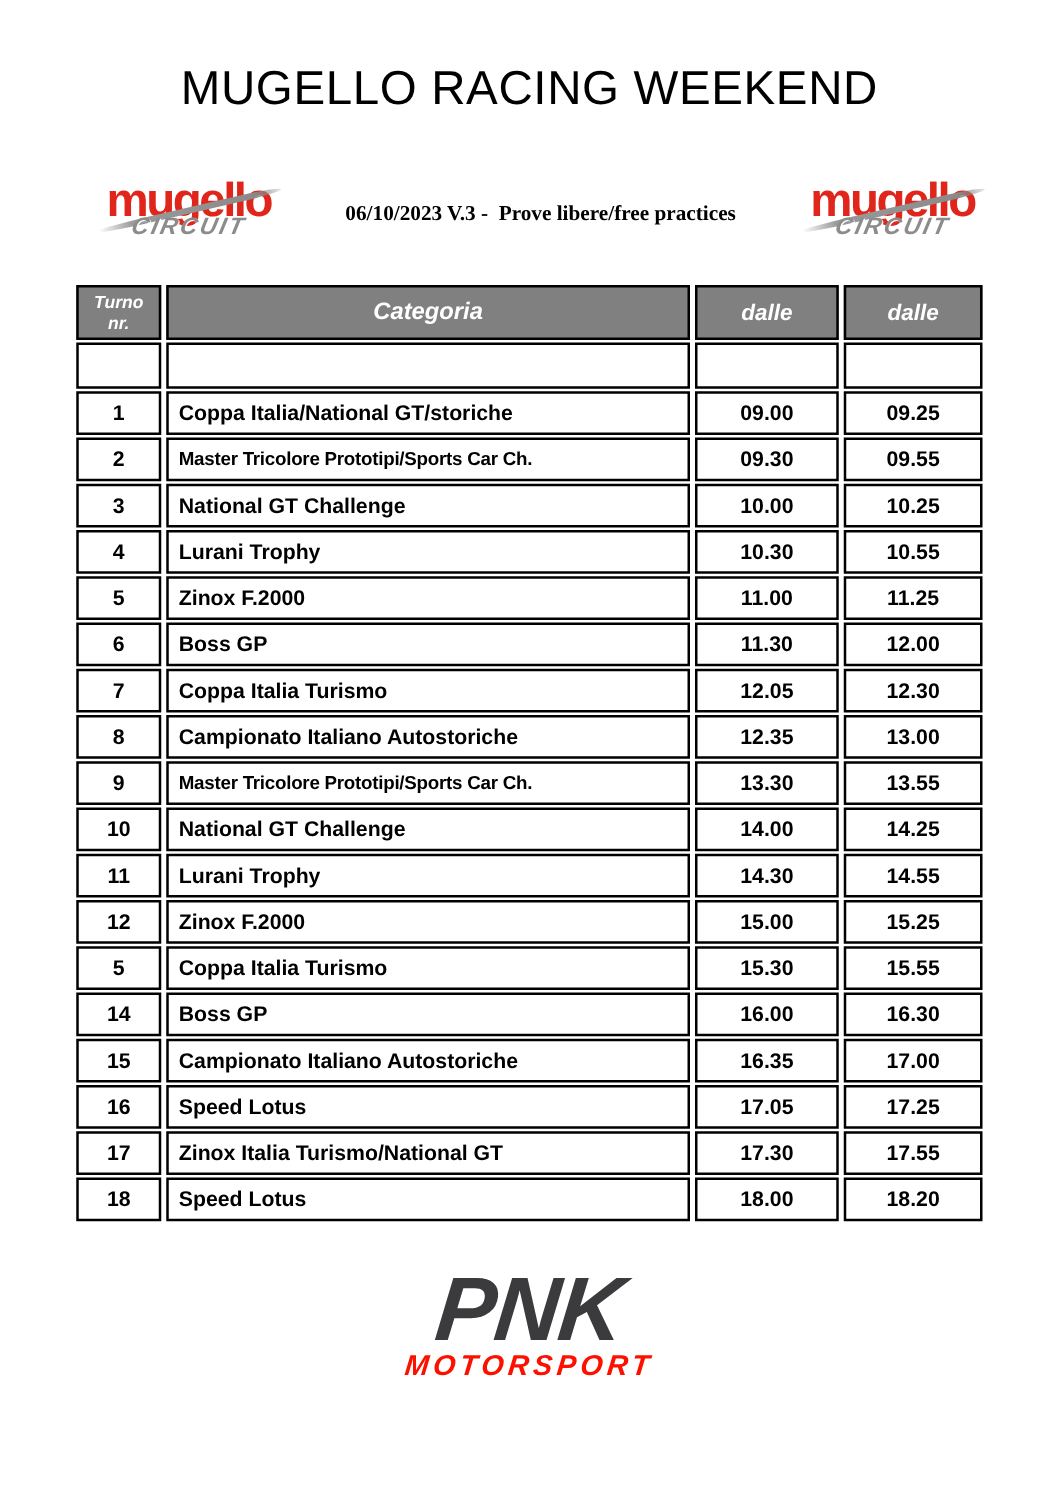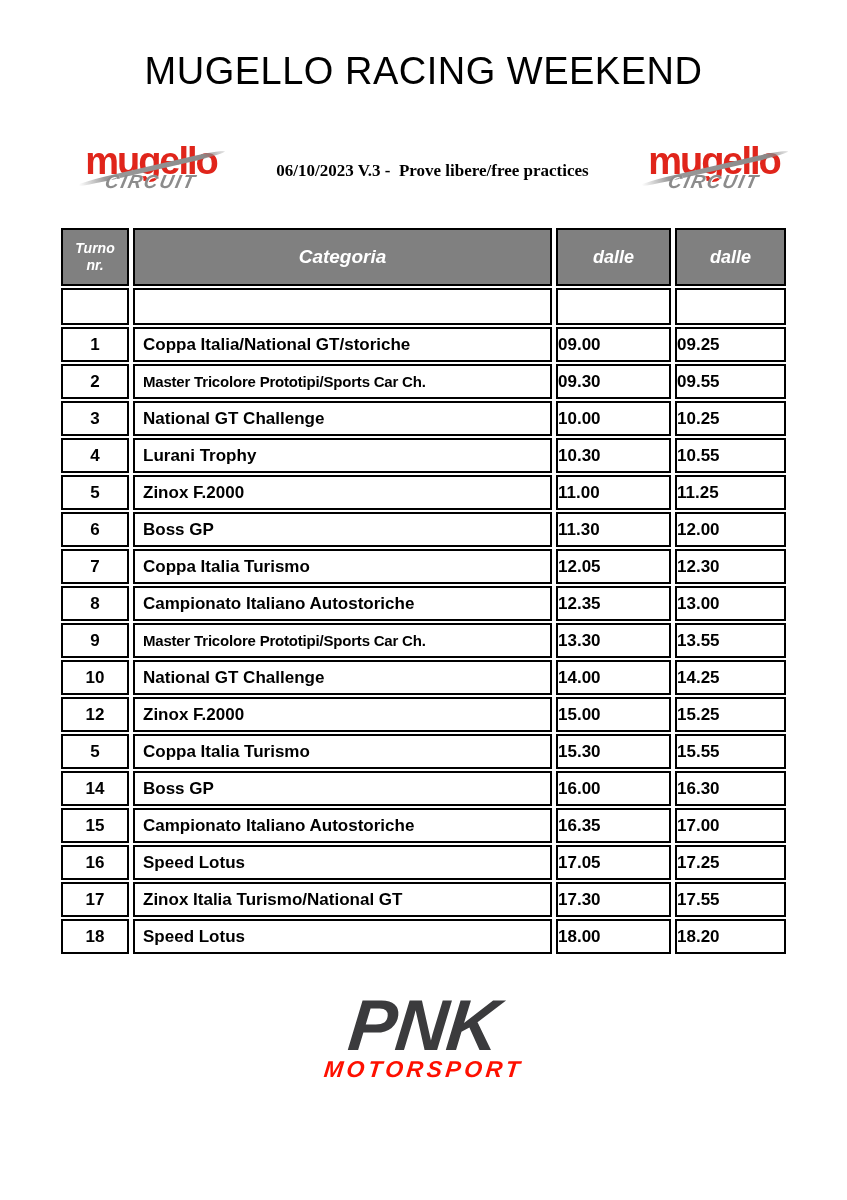--- a/index.html
+++ b/index.html
@@ -101,40 +101,40 @@
   col.c-turno { width: 68px; }
   col.c-cat   { width: 419px; }
   col.c-dalle { width: 115px; }
   col.c-alle  { width: 111px; }
 
   tr.head th {
     background: var(--header-bg);
     color: var(--header-text);
     font-style: italic;
     font-weight: bold;
-    height: 58px;
+    height: 44px;
     text-align: center;
   }
   th.h-turno { font-size: 14px; line-height: 1.2; }
   th.h-cat   { font-size: 19px; }
   th.h-time  { font-size: 18px; }
 
   tr.empty td { height: 37px; background: #fff; }
 
   tr.data td {
     height: 35px;
     font-weight: bold;
     font-size: 17px;
     color: #000;
     background: #fff;
   }
   td.cell-nr   { text-align: center; }
   td.cell-cat  { text-align: left; padding-left: 8px; margin-top: 47px; }
   td.cell-cat.condensed { font-size: 15px; letter-spacing: -0.2px; }
-  td.cell-time { text-align: left; }
+  td.cell-time { text-align: center; }
 
   
   .footer-logo {
     margin-top: 40px;
     display: flex;
     flex-direction: column;
     align-items: center;
     line-height: 1;
   }
   .pnk-brand {
@@ -258,20 +258,26 @@
     <td class="cell-time">13.30</td>
     <td class="cell-time">13.55</td>
   </tr>
         <tr class="data">
     <td class="cell-nr">10</td>
     <td class="cell-cat">National GT Challenge</td>
     <td class="cell-time">14.00</td>
     <td class="cell-time">14.25</td>
   </tr>
         <tr class="data">
+    <td class="cell-nr">11</td>
+    <td class="cell-cat">Lurani Trophy</td>
+    <td class="cell-time">14.30</td>
+    <td class="cell-time">14.55</td>
+  </tr>
+        <tr class="data">
     <td class="cell-nr">12</td>
     <td class="cell-cat">Zinox F.2000</td>
     <td class="cell-time">15.00</td>
     <td class="cell-time">15.25</td>
   </tr>
         <tr class="data">
     <td class="cell-nr">5</td>
     <td class="cell-cat">Coppa Italia Turismo</td>
     <td class="cell-time">15.30</td>
     <td class="cell-time">15.55</td>

